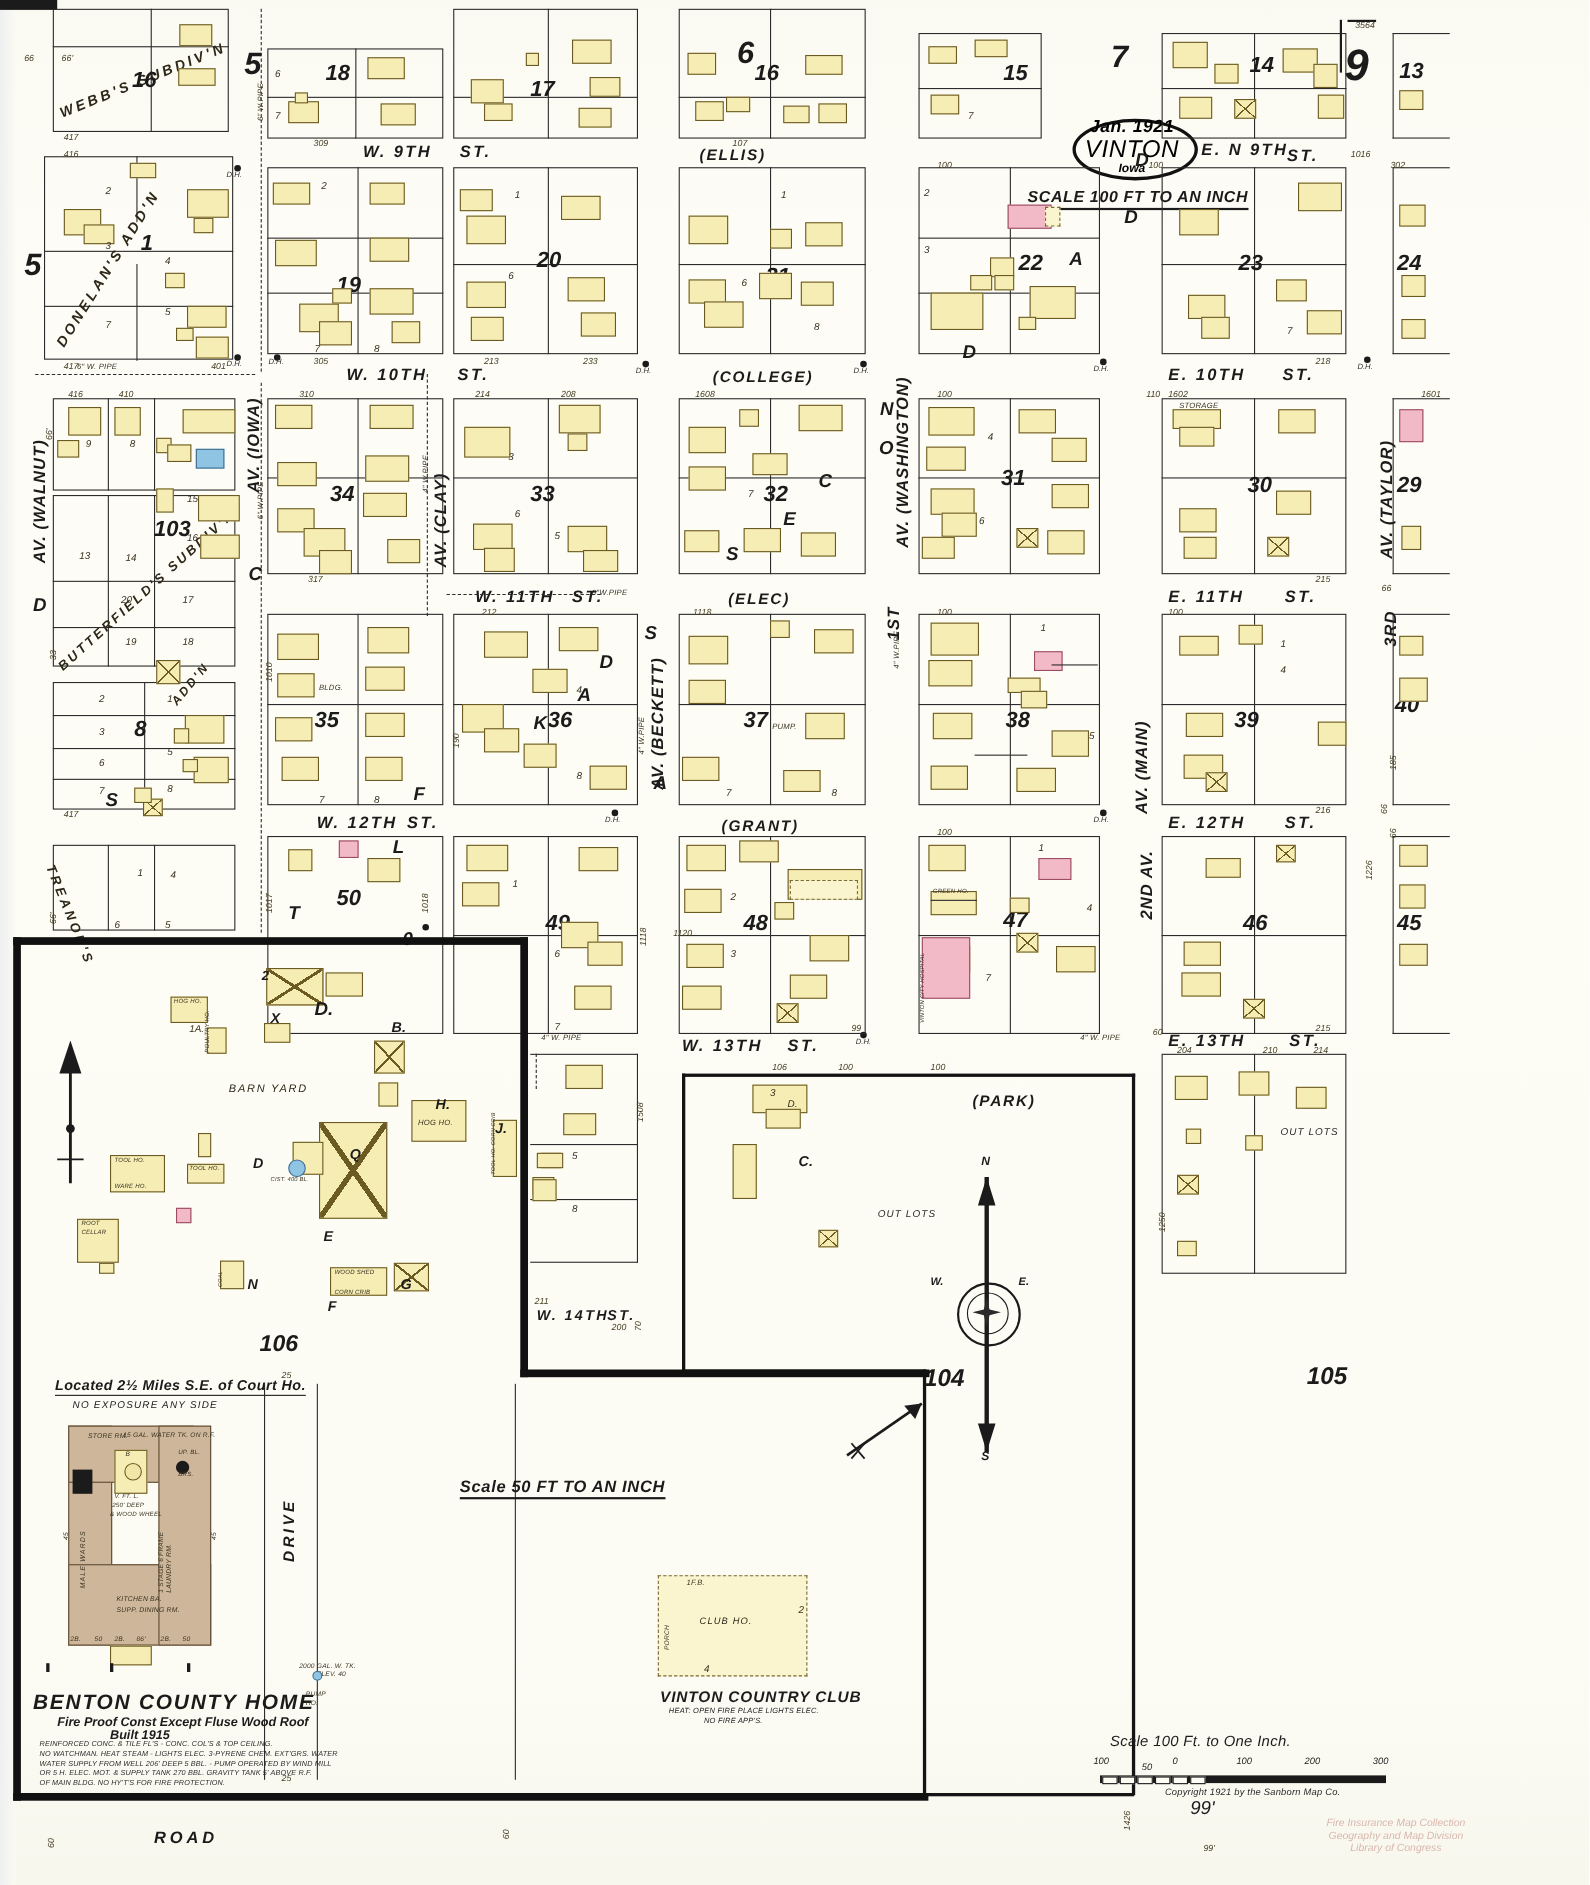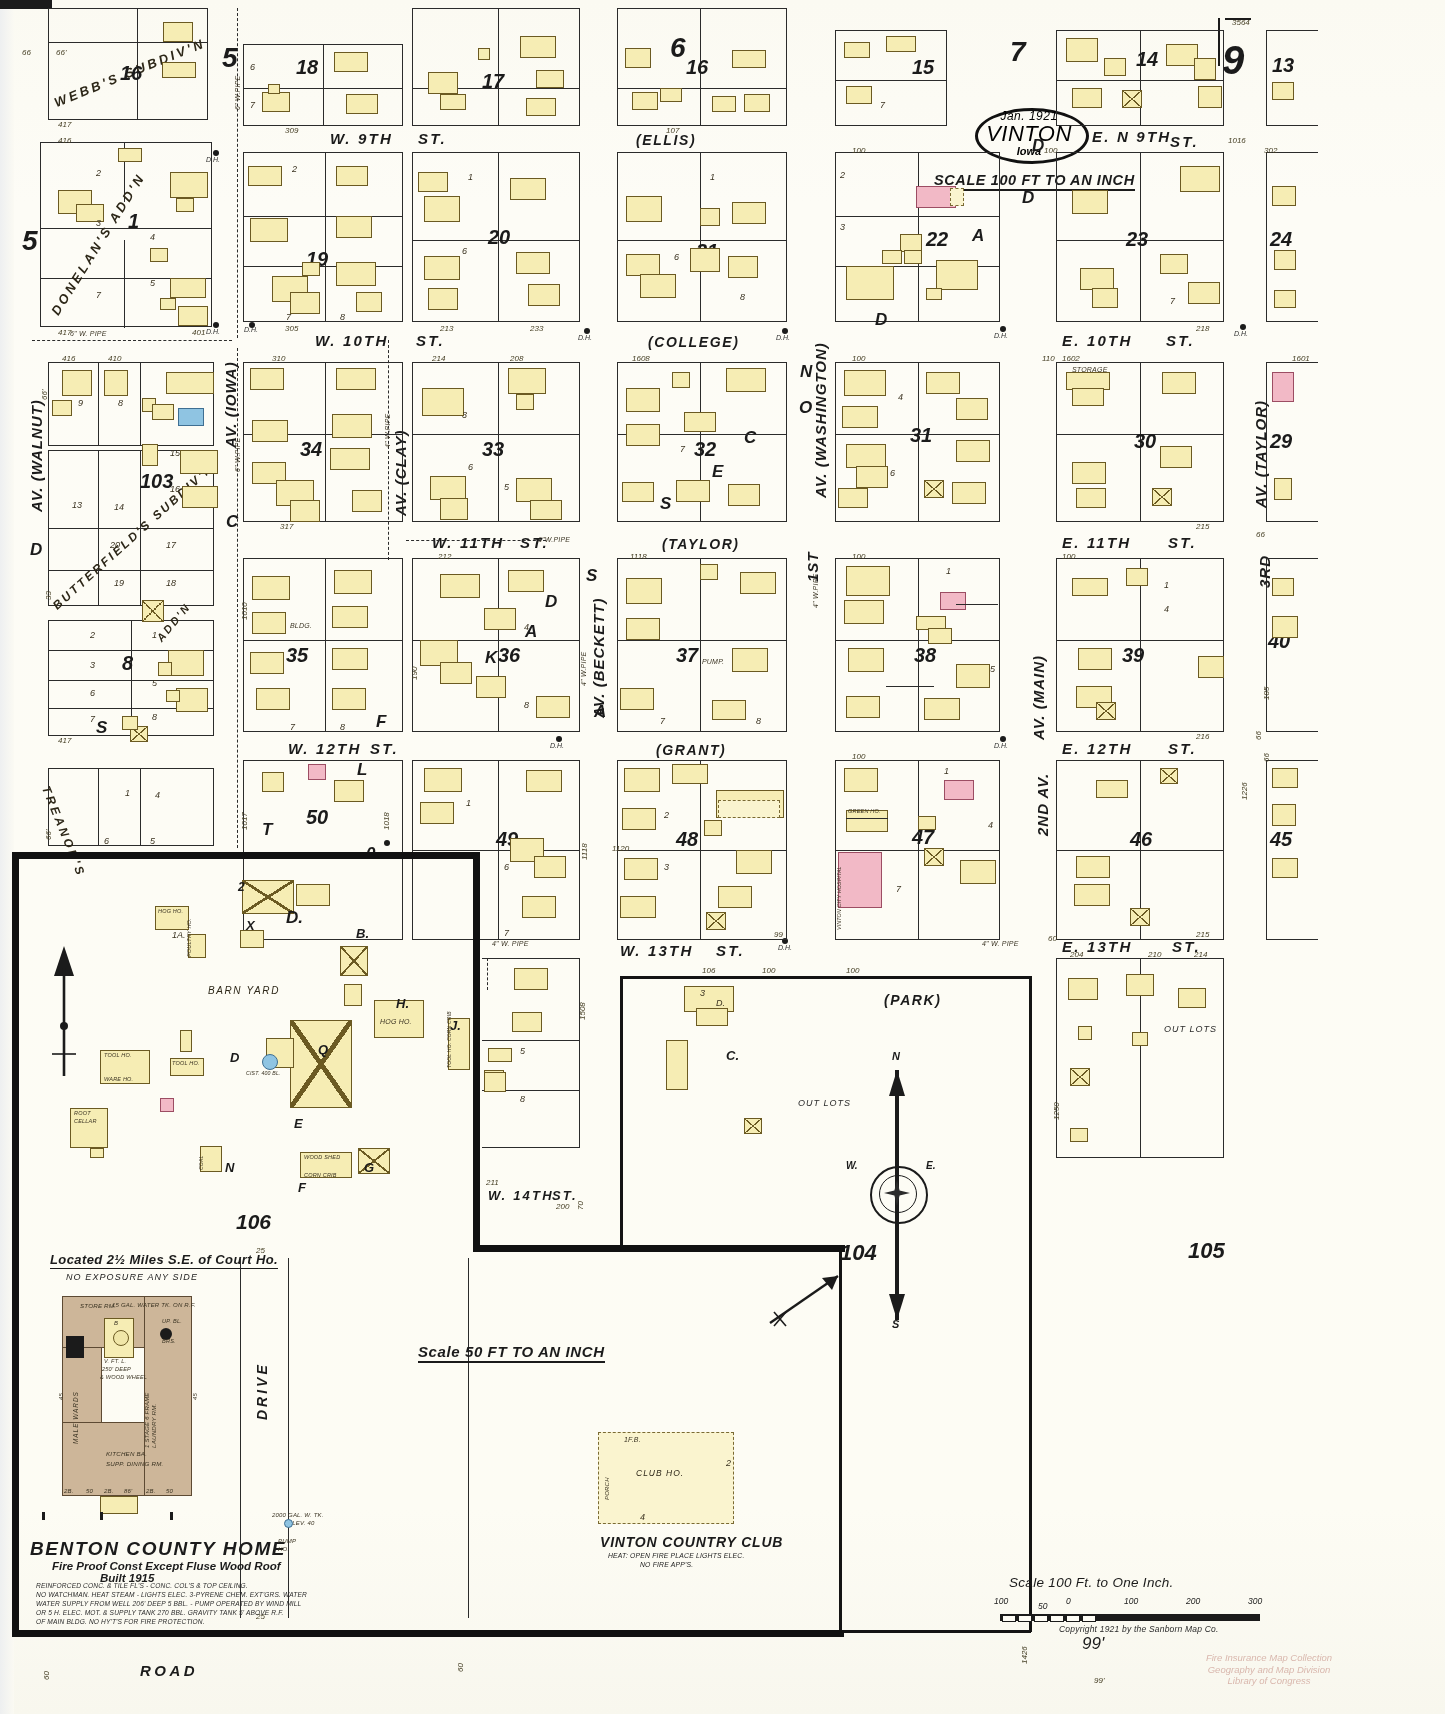--- a/index.html
+++ b/index.html
@@ -48,21 +48,21 @@
   .lbl{font-size:8.5px;font-style:italic;color:#2d2718;letter-spacing:.4px;}
   .vert{transform:rotate(-90deg);transform-origin:left top;}
   .rot{transform-origin:left top;}
   .letter{font-size:17px;font-weight:700;font-style:italic;}
 
   
   #cart{position:absolute;left:975px;top:108px;width:108px;height:50px;
         border:3.4px solid #111;border-radius:50%/50%;}
   #cart-in{position:absolute;left:975px;top:108px;width:108px;height:50px;
         display:flex;flex-direction:column;align-items:center;justify-content:center;}
-  .c-date{font-size:12px;font-weight:400;font-style:italic;letter-spacing:.5px;}
+  .c-date{font-size:16px;font-weight:700;font-style:italic;letter-spacing:.5px;}
   .c-name{font-size:22px;font-weight:400;font-style:italic;letter-spacing:.5px;line-height:1;}
   .c-state{font-size:11px;font-weight:700;font-style:italic;}
   #scale-note{position:absolute;left:934px;top:172px;font-size:14.5px;font-weight:700;
         font-style:italic;letter-spacing:.6px;border-bottom:2px solid #1b1b1b;padding-bottom:1px;}
 
   
   .inset-border{position:absolute;background:#111;}
 
   
   #compass{position:absolute;left:862px;top:1070px;width:70px;height:250px;}
@@ -549,21 +549,21 @@
   <div class="t dim" style="left:1196px;top:522px;">215</div>
 
   <div class="blk" style="left:1266px;top:362px;width:52px;height:160px;border-right:none;"></div>
   <div class="t blocknum" style="left:1270px;top:430px;">29</div>
   <div class="bp" style="left:1272px;top:372px;width:22px;height:30px;"></div>
   <div class="b" style="left:1274px;top:478px;width:18px;height:22px;"></div>
   <div class="t dim" style="left:1292px;top:354px;">1601</div>
 
   <div class="t street" style="left:432px;top:534px;">W. 11TH</div>
   <div class="t street" style="left:520px;top:534px;">ST.</div>
-  <div class="t street-par" style="left:662px;top:536px;">(TAYLOR)</div>
+  <div class="t street-par" style="left:662px;top:536px;">(ELEC)</div>
   <div class="t street" style="left:1062px;top:534px;">E. 11TH</div>
   <div class="t street" style="left:1168px;top:534px;">ST.</div>
   <div class="dash" style="left:406px;top:540px;width:140px;"></div>
 
   <div class="blk" style="left:243px;top:558px;width:160px;height:174px;"></div>
   <div class="ln lnh" style="left:243px;top:640px;width:160px;"></div>
   <div class="ln lnv" style="left:325px;top:558px;height:174px;"></div>
   <div class="t blocknum" style="left:286px;top:644px;">35</div>
   <div class="b" style="left:252px;top:576px;width:38px;height:24px;"></div>
   <div class="b" style="left:252px;top:612px;width:34px;height:22px;"></div>

